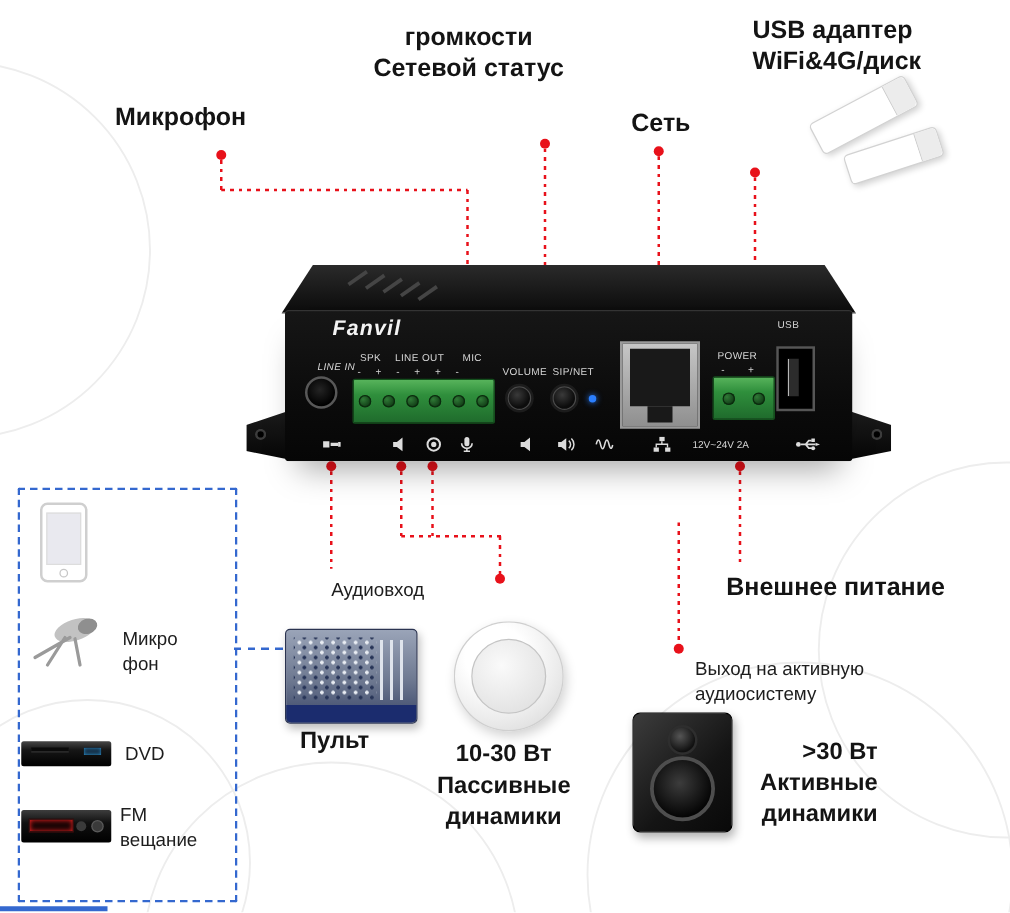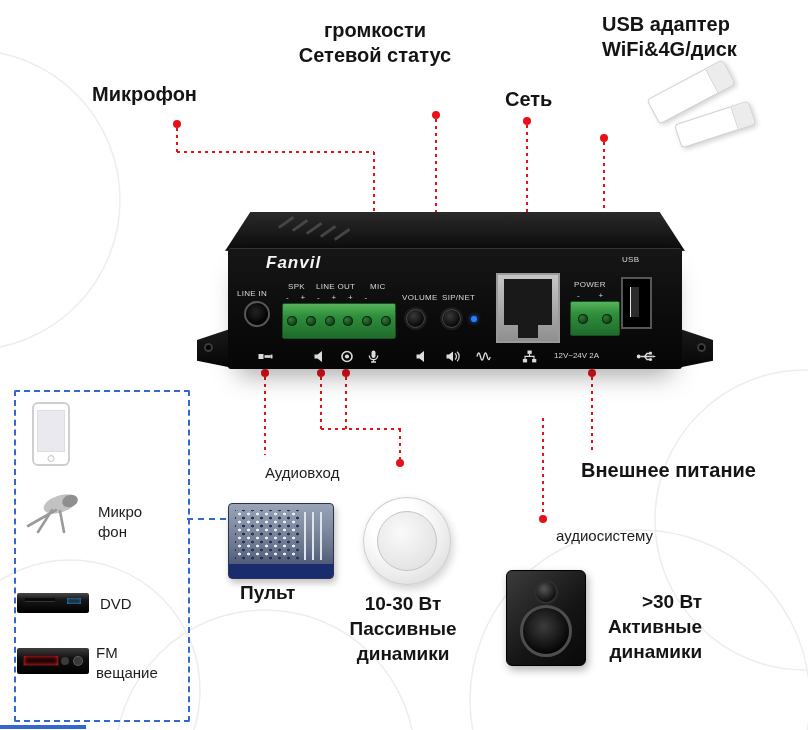--- a/index.html
+++ b/index.html
@@ -168,38 +168,39 @@
 
   <span class="dot" style="left:588px;top:369px;"></span>
   <span class="vline" style="left:591px;top:377px;height:76px;"></span>
 
   <span class="vline" style="left:542px;top:418px;height:98px;"></span>
   <span class="dot" style="left:539px;top:515px;"></span>
 
   <div class="lbl" style="left:217px;top:463px;margin-left:48px;">Аудиовход</div>
   <div class="co" style="left:581px;top:458px;">Внешнее питание</div>
   <div class="lbl" style="left:556px;top:526px;">
+    <div>Выход на активную</div>
     <div>аудиосистему</div>
   </div>
 
   <div class="device">
     <div class="dev-top">
       <span class="vent" style="left:52px;top:9px;"></span>
       <span class="vent" style="left:66px;top:12px;"></span>
       <span class="vent" style="left:80px;top:15px;"></span>
       <span class="vent" style="left:94px;top:18px;"></span>
       <span class="vent" style="left:108px;top:21px;"></span>
     </div>
     <div class="ear ear-l"></div>
     <div class="ear ear-r"></div>
 
     <div class="panel">
       <div class="brand">Fanvil</div>
 
-      <span class="plbl" style="left:9px;top:40px;">LINE IN</span>
+      <span class="plbl" style="left:26px;top:40px;font-style:italic;">LINE IN</span>
       <span class="port-round" style="left:16px;top:52px;"></span>
 
       <span class="plbl" style="left:60px;top:33px;">SPK</span>
       <span class="plbl" style="left:88px;top:33px;">LINE OUT</span>
       <span class="plbl" style="left:142px;top:33px;">MIC</span>
       <span class="plbl pol" style="left:58px;top:44px;">- + - + + -</span>
 
       <div class="term" style="left:54px;top:54px;width:112px;height:34px;">
         <span class="screw"></span>
         <span class="screw"></span>

